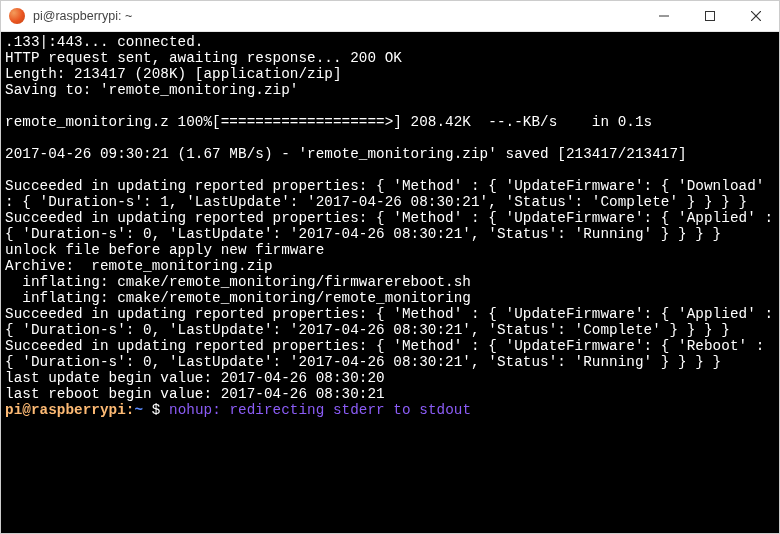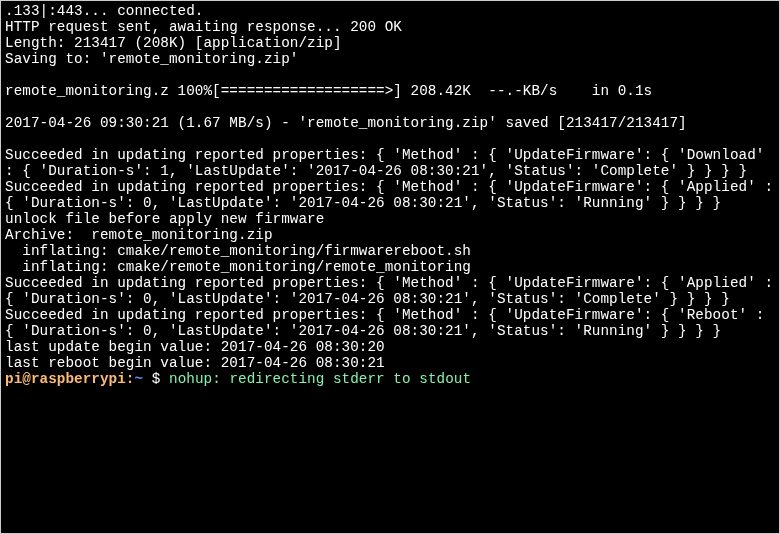--- a/index.html
+++ b/index.html
@@ -28,26 +28,48 @@
     flex: 1 1 auto; background: #000; color: #fff;
     font-family: "Consolas", "Menlo", "Courier New", monospace;
     font-size: 14.3px; line-height: 16px;
     padding: 2px 4px 4px 4px; overflow: hidden; white-space: pre-wrap; word-break: break-all;
     letter-spacing: 0.05px;
   }
   .line { display: block; }
   .prompt-user { color: #fdba74; font-weight: bold; }
   .prompt-path { color: #5c8cff; font-weight: bold; }
   .prompt-dollar { color: #fff; }
-  .nohup { color: #86efac; }
+  .nohup { color: #8b5cf6; }
 </style>
 </head>
 <body>
 
 <div class="window">
+  <div class="titlebar">
+    <div class="app-icon"></div>
+    <div class="title">pi@raspberrypi: ~</div>
+    <div class="win-controls">
+      <div class="win-btn">
+        <svg width="10" height="10" viewBox="0 0 10 10">
+            <line x1="0" y1="5" x2="10" y2="5" stroke="#333" stroke-width="1"></line>
+          </svg>
+      </div>
+      <div class="win-btn">
+        <svg width="10" height="10" viewBox="0 0 10 10">
+            <rect x="0.5" y="0.5" width="9" height="9" fill="none" stroke="#333" stroke-width="1"></rect>
+          </svg>
+      </div>
+      <div class="win-btn">
+        <svg width="10" height="10" viewBox="0 0 10 10">
+            <line x1="0" y1="0" x2="10" y2="10" stroke="#333" stroke-width="1.2"></line>
+            <line x1="10" y1="0" x2="0" y2="10" stroke="#333" stroke-width="1.2"></line>
+          </svg>
+      </div>
+    </div>
+  </div>
 
   <div class="terminal"><span id="term-lines">.133|:443... connected.
 HTTP request sent, awaiting response... 200 OK
 Length: 213417 (208K) [application/zip]
 Saving to: 'remote_monitoring.zip'
 
 remote_monitoring.z 100%[===================&gt;] 208.42K  --.-KB/s    in 0.1s
 
 2017-04-26 09:30:21 (1.67 MB/s) - 'remote_monitoring.zip' saved [213417/213417]
 

